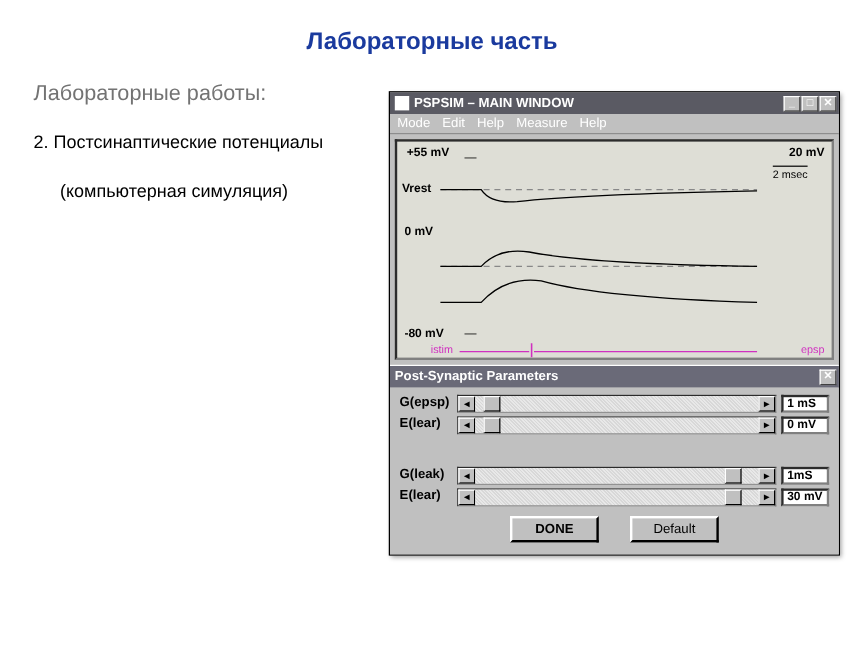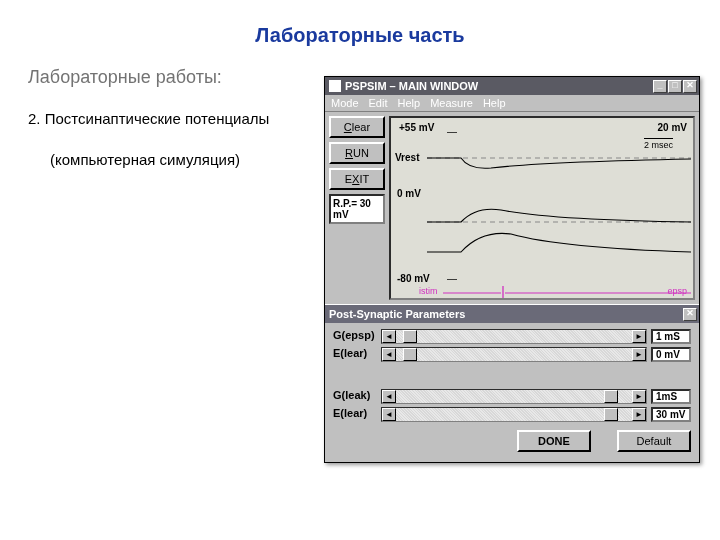--- a/index.html
+++ b/index.html
@@ -180,21 +180,21 @@
     width: 40px;
     background: #fff;
     border: 2px inset #808080;
     padding: 0 3px;
     font-size: 10px;
     font-weight: bold;
   }
   .gap { height: 24px; }
   .dlg-btns {
     display: flex;
-    justify-content: flex-end;
+    justify-content: center;
     gap: 26px;
     margin-top: 8px;
   }
   .dlg-btn {
     width: 74px;
     padding: 3px 0;
     background: #c0c0c0;
     border: 2px outset #fff;
     border-right-color:#404040;
     border-bottom-color:#404040;
@@ -231,26 +231,20 @@
 
   <div class="menubar">
     <span class="menu-item">Mode</span>
     <span class="menu-item">Edit</span>
     <span class="menu-item">Help</span>
     <span class="menu-item">Measure</span>
     <span class="menu-item">Help</span>
   </div>
 
   <div class="main-area">
-    <div class="side-col">
-      <div class="btn3d"><u>C</u><span>lear</span></div>
-      <div class="btn3d"><u>R</u>UN</div>
-      <div class="btn3d">E<u>X</u>IT</div>
-      <div class="readout">R.P.= 30 mV</div>
-    </div>
 
     <div class="graph-panel">
       <span class="g-label" style="top:4px;left:8px">+55 mV</span>
       <span class="g-label" style="top:8px;left:56px;font-weight:normal">—</span>
       <span class="g-label" style="top:4px;right:6px">20 mV</span>
       <span class="g-label small" style="top:20px;right:20px;border-top:1px solid #000;padding-top:1px">2 msec</span>
       <span class="g-label" style="top:34px;left:4px">Vrest</span>
       <span class="g-label" style="top:70px;left:6px">0 mV</span>
       <span class="g-label" style="bottom:14px;left:6px">-80 mV</span>
       <span class="g-label" style="bottom:14px;left:56px;font-weight:normal">—</span>

